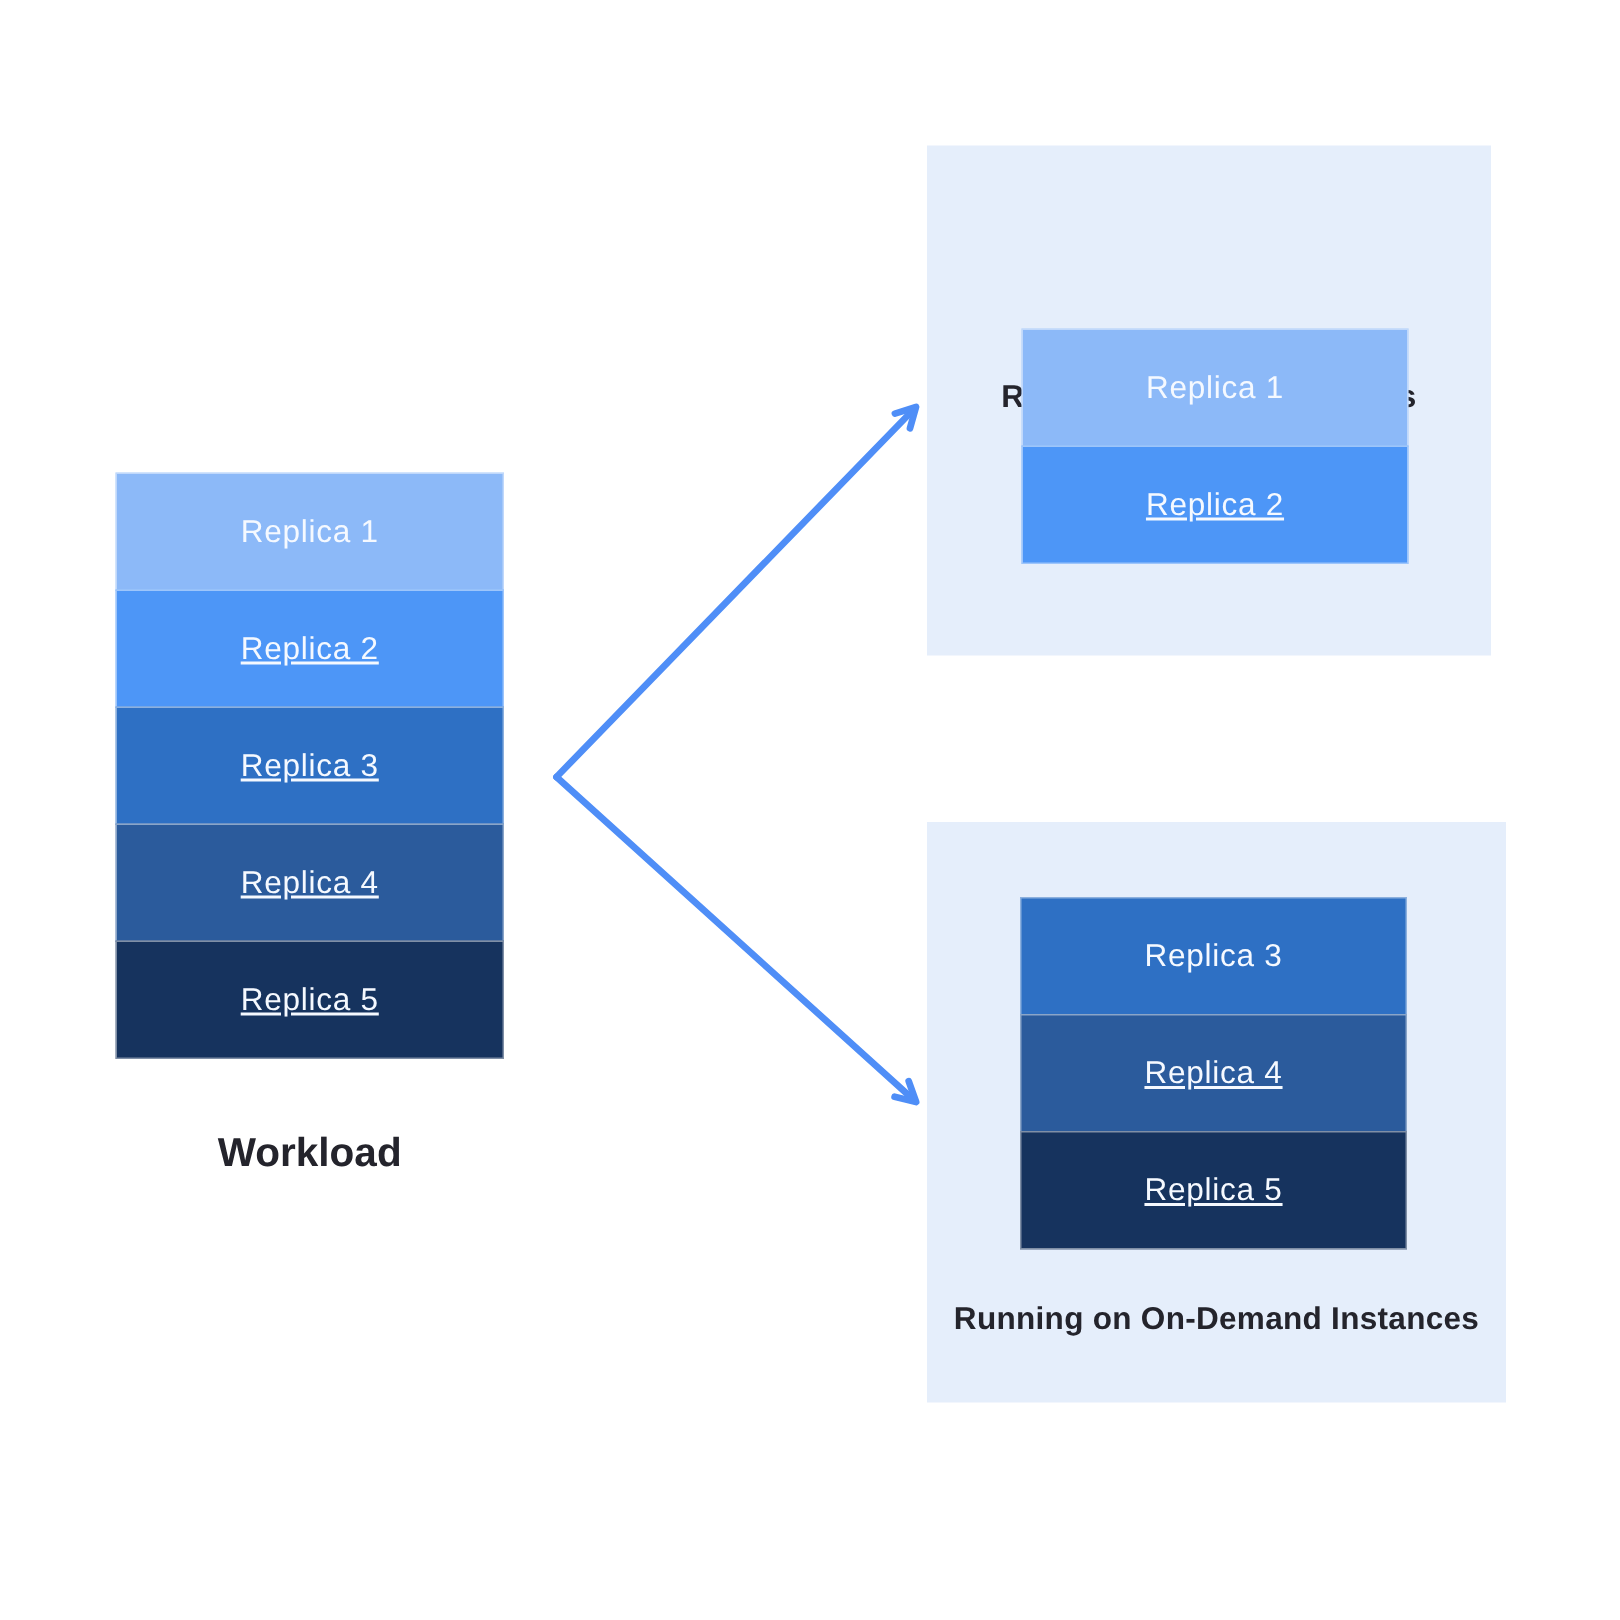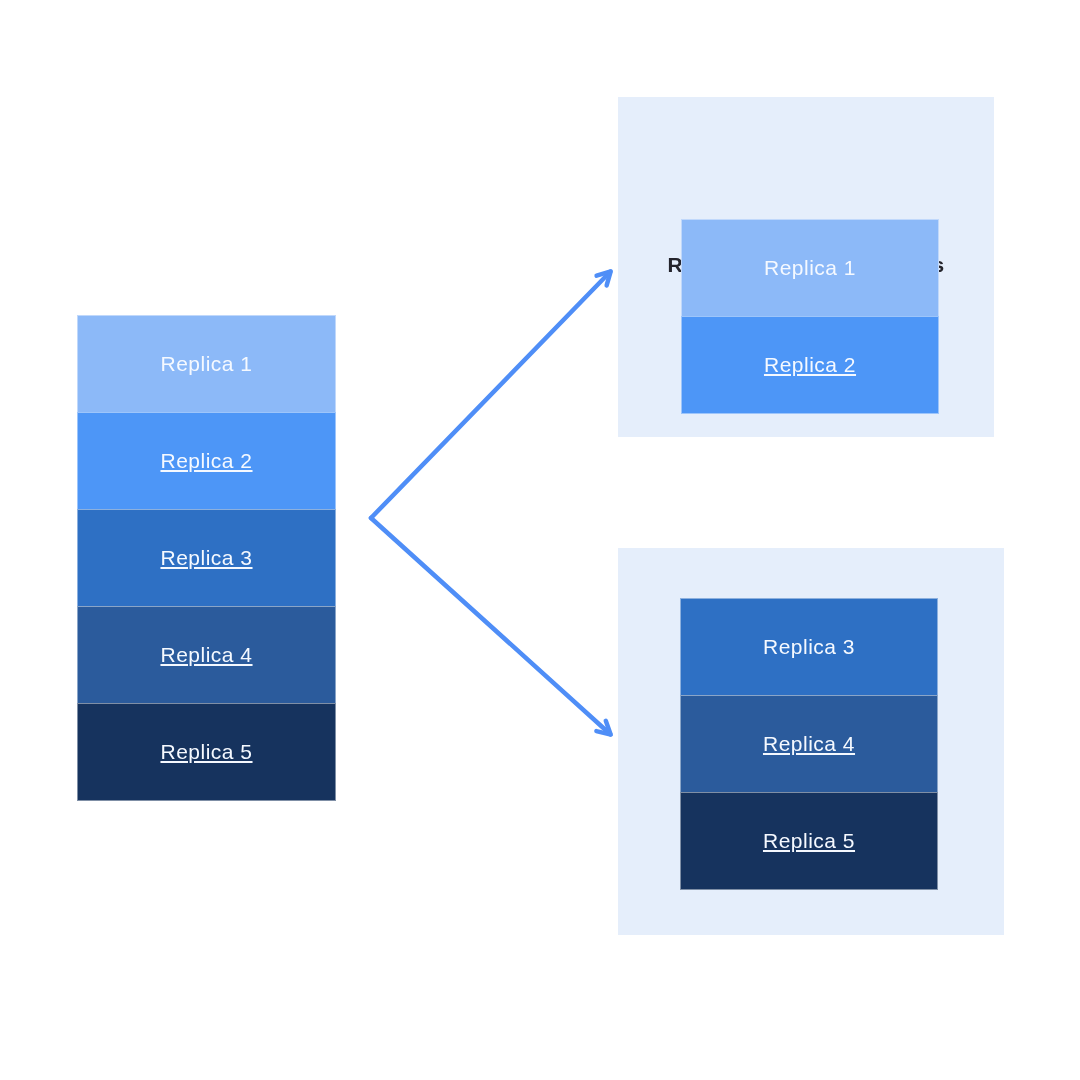--- a/index.html
+++ b/index.html
@@ -21,21 +21,21 @@
     top: 0;
     width: 1080px;
     height: 1080px;
     pointer-events: none;
   }
   .stack {
     position: absolute;
   }
   .band {
     box-sizing: border-box;
-    height: 98px;
+    height: 79px;
     display: flex;
     align-items: center;
     justify-content: center;
     font-size: 21px;
     letter-spacing: 0.5px;
     color: #F5F9FF;
     border: 1px solid rgba(255,255,255,0.45);
   }
   .band + .band {
     margin-top: -1px;
@@ -114,30 +114,32 @@
   </svg>
 
   <div class="stack workload-stack">
     <div class="band" style="background-color: rgb(140, 185, 248); color: rgb(245, 249, 255);">Replica 1</div>
     <div class="band" style="background-color: rgb(77, 150, 247); color: rgb(245, 249, 255);">Replica 2</div>
     <div class="band" style="background-color: rgb(46, 112, 196); color: rgb(245, 249, 255);">Replica 3</div>
     <div class="band" style="background-color: rgb(43, 91, 156); color: rgb(245, 249, 255);">Replica 4</div>
     <div class="band" style="background-color: rgb(22, 51, 94); color: rgb(245, 249, 255);">Replica 5</div>
   </div>
 
+  <div class="workload-label" style="color: rgb(36, 36, 44);">Workload</div>
 
   <div class="panel panel-spot" style="background-color: rgb(229, 238, 251);">
     <div class="panel-title" style="color: rgb(36, 36, 44);">Running on Spot Instances</div>
     <div class="stack spot-stack">
       <div class="band" style="background-color: rgb(140, 185, 248); color: rgb(245, 249, 255);">Replica 1</div>
       <div class="band" style="background-color: rgb(77, 150, 247); color: rgb(245, 249, 255);">Replica 2</div>
     </div>
   </div>
 
   <div class="panel panel-ondemand" style="background-color: rgb(229, 238, 251);">
     <div class="stack ondemand-stack">
       <div class="band" style="background-color: rgb(46, 112, 196); color: rgb(245, 249, 255);">Replica 3</div>
       <div class="band" style="background-color: rgb(43, 91, 156); color: rgb(245, 249, 255);">Replica 4</div>
       <div class="band" style="background-color: rgb(22, 51, 94); color: rgb(245, 249, 255);">Replica 5</div>
     </div>
+    <div class="panel-title" style="color: rgb(36, 36, 44);">Running on On-Demand Instances</div>
   </div>
 
 </div>
 
 </body></html>

